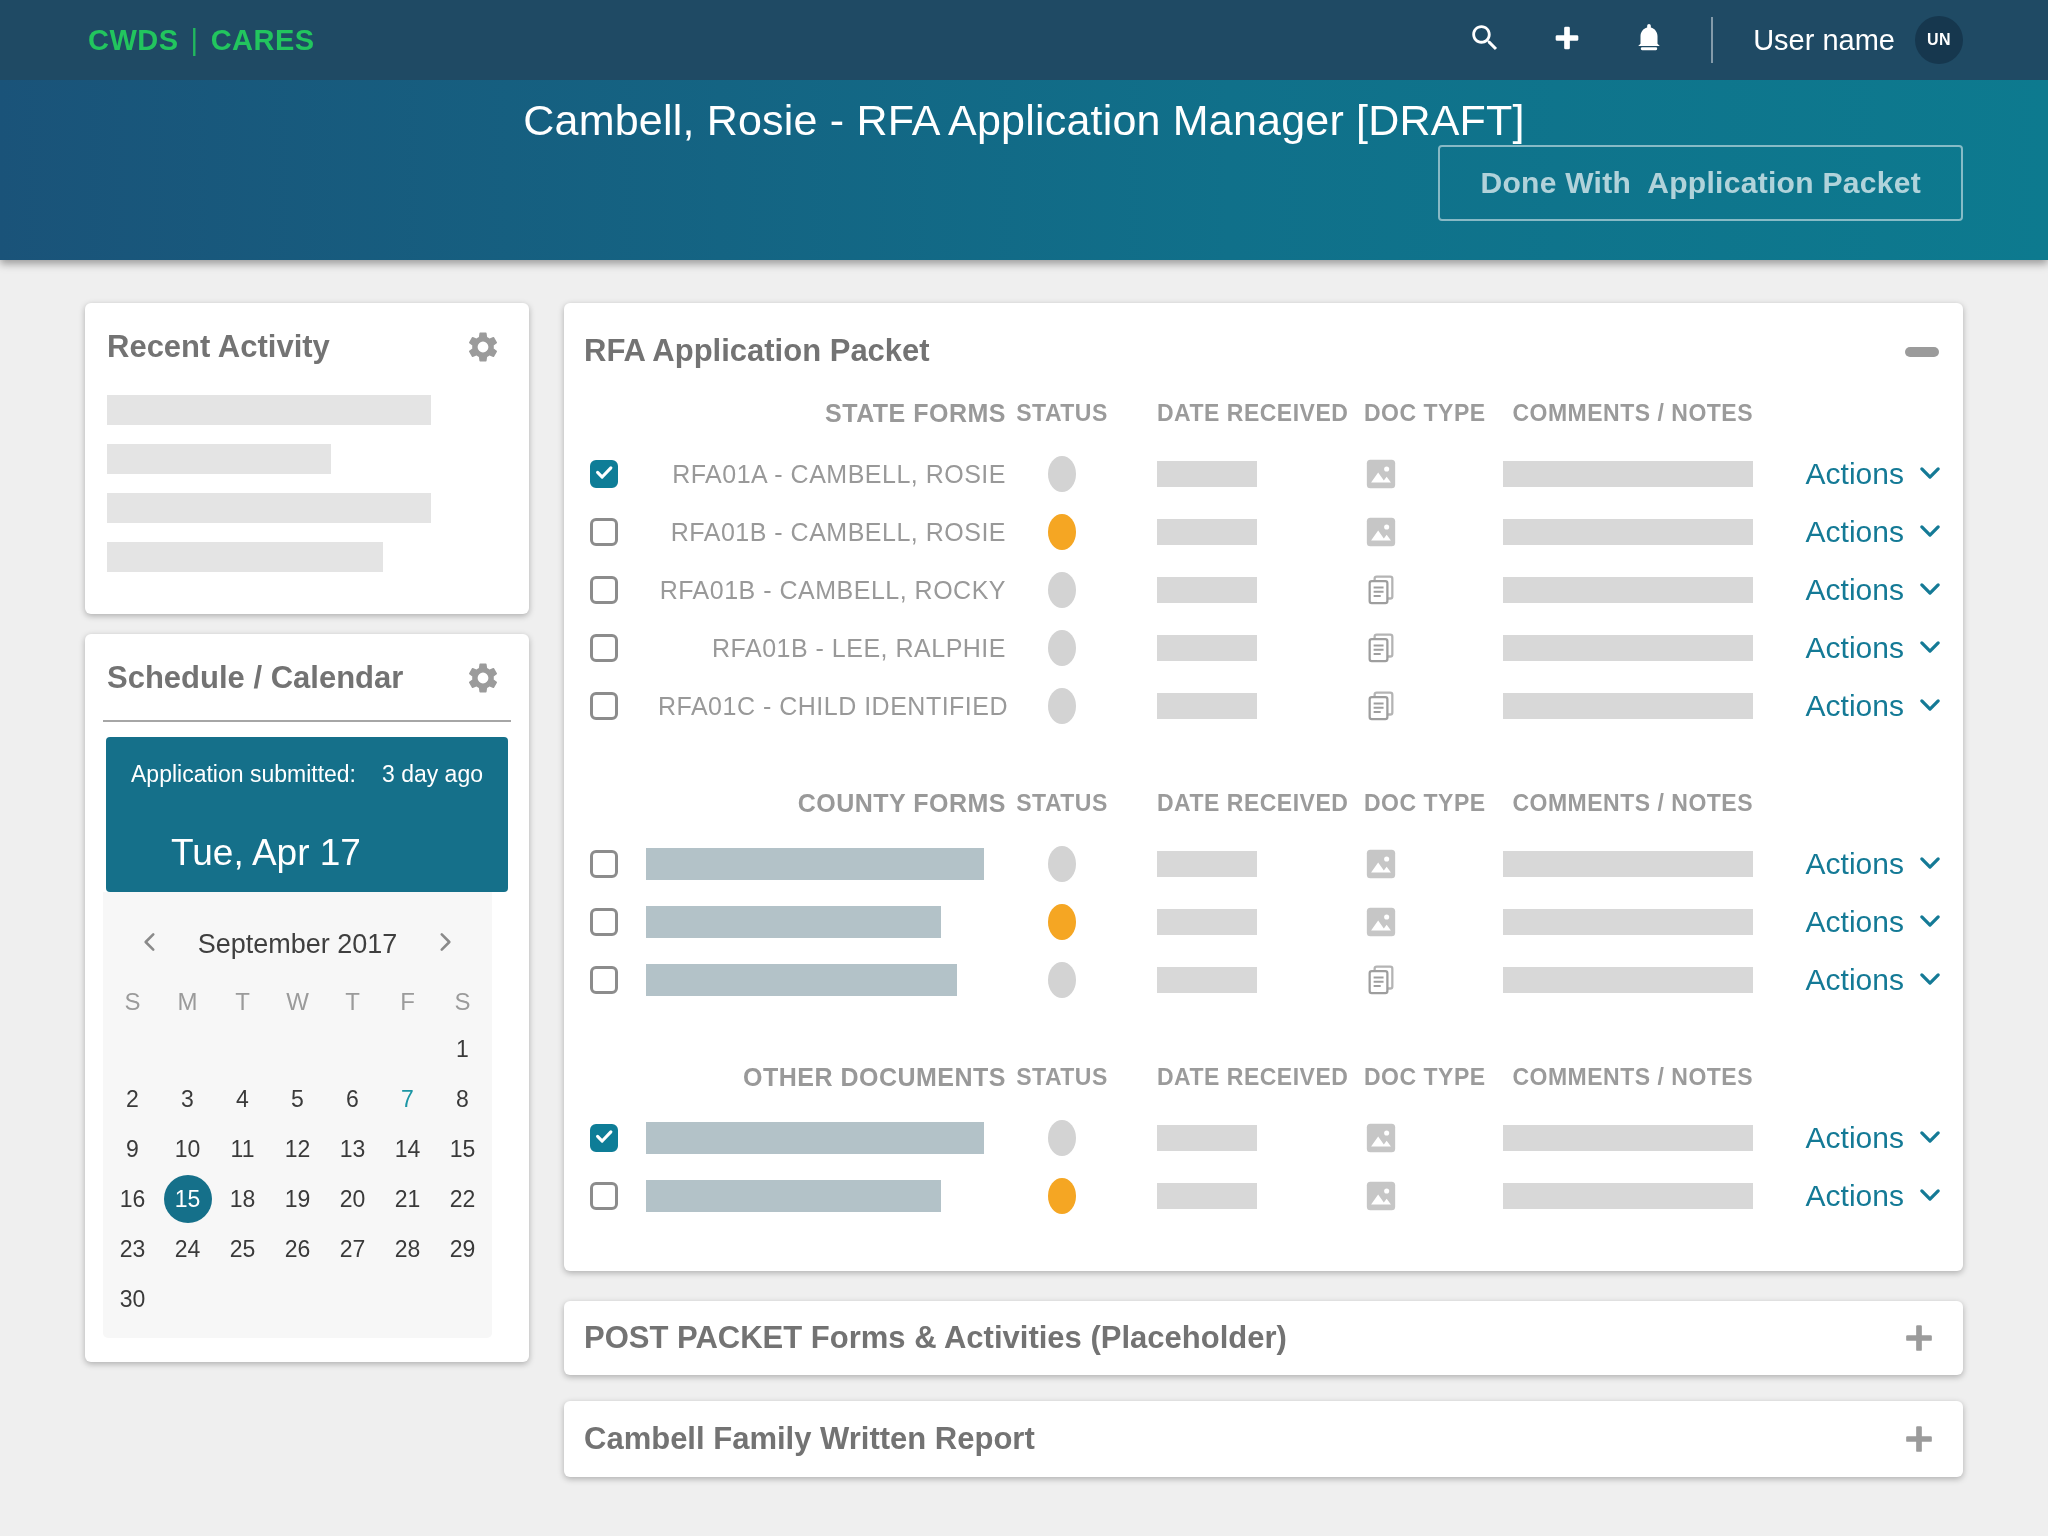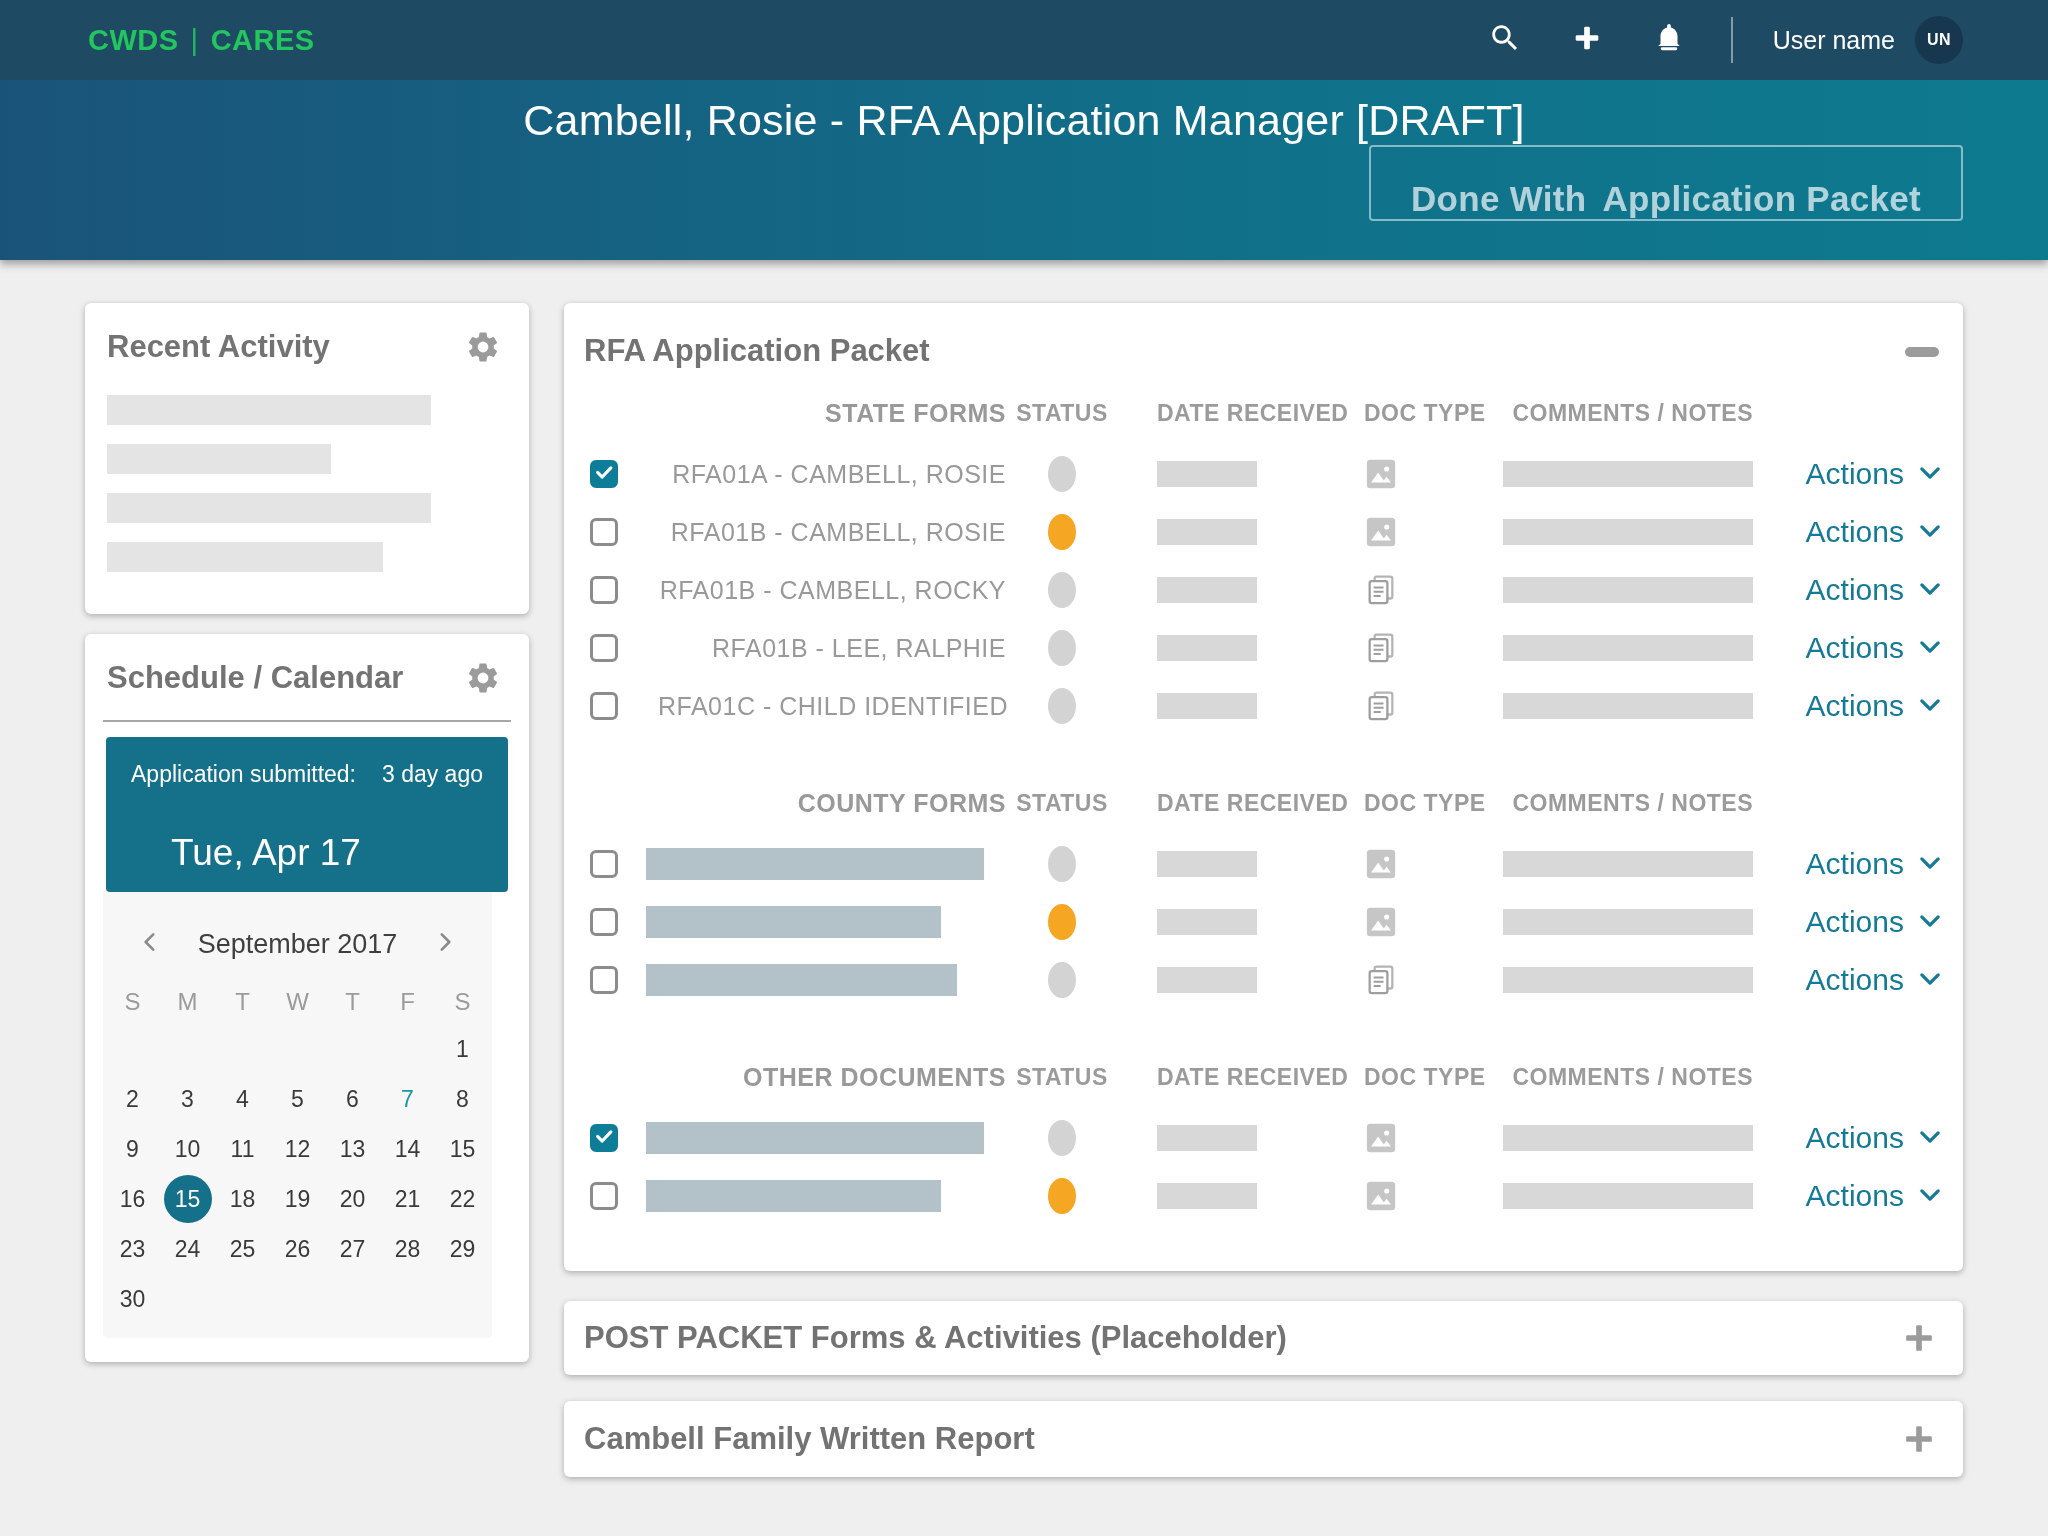--- a/index.html
+++ b/index.html
@@ -8,31 +8,31 @@
   .page { width:2048px; height:1536px; overflow:hidden; position:relative; background:#EFEFEF; }
 
   
   .navbar { height:80px; background:#1F4A64; display:flex; align-items:center; padding:0 85px 0 88px; position:relative; z-index:3; }
   .brand { color:#22c55e; font-size:29px; font-weight:bold; letter-spacing:.5px; display:flex; align-items:center; gap:12px; }
   .brand .pipe { font-weight:400; opacity:.9; }
   .nav-right { margin-left:auto; display:flex; align-items:center; }
   .nav-icon-btn { width:36px; height:36px; display:flex; align-items:center; justify-content:center; margin-left:46px; cursor:pointer; }
   .nav-icon-btn svg { width:34px; height:34px; }
   .nav-divider { width:2px; height:46px; background:rgba(255,255,255,.45); margin:0 0 0 44px; }
-  .user-name { color:#fff; font-size:25px; font-weight:300; margin-left:40px; }
+  .user-name { color:#fff; font-size:29px; font-weight:300; margin-left:40px; }
   .avatar { width:48px; height:48px; border-radius:50%; background:#16374E; color:#fff; font-size:16px; font-weight:bold; display:flex; align-items:center; justify-content:center; margin-left:20px; letter-spacing:.5px; }
 
   
   .hero { height:180px; background:linear-gradient(90deg,#1A5379 0%,#10708A 60%,#0D7A8F 100%);
           display:flex; align-items:center; padding:16px 85px; position:relative; z-index:2;
           box-shadow:0 4px 8px rgba(0,0,0,.35);flex-direction:column; }
   .hero h1 { color:#fff; font-size:43px; font-weight:400; letter-spacing:.2px; }
   .done-btn { margin-left:auto; height:76px; padding:0 40px; background:transparent; border:2px solid rgba(255,255,255,.5);
-              border-radius:4px; color:rgba(255,255,255,.68); font-size:35px; font-weight:600; letter-spacing:.3px;
-              display:flex; align-items:flex-end; gap:16px; cursor:pointer; font-family:inherit; }
+              border-radius:4px; color:rgba(255,255,255,.68); font-size:30px; font-weight:600; letter-spacing:.3px;
+              display:flex; align-items:center; gap:16px; cursor:pointer; font-family:inherit; }
 
   
   .content { display:flex; gap:35px; padding:43px 85px 0 85px; align-items:flex-start; }
   .card { background:#fff; border-radius:6px; box-shadow:0 2px 6px rgba(0,0,0,.28); }
   .left-col { width:444px; flex:none; display:flex; flex-direction:column; gap:20px; }
   .right-col { flex:1; min-width:0; }
 
   .card-head { display:flex; align-items:flex-start; justify-content:space-between; padding:24px 28px 0 22px; }
   .card-title { color:#737373; font-size:31px; font-weight:bold; line-height:40px; }
   .gear-btn { width:36px; height:36px; margin-top:2px; cursor:pointer; }

